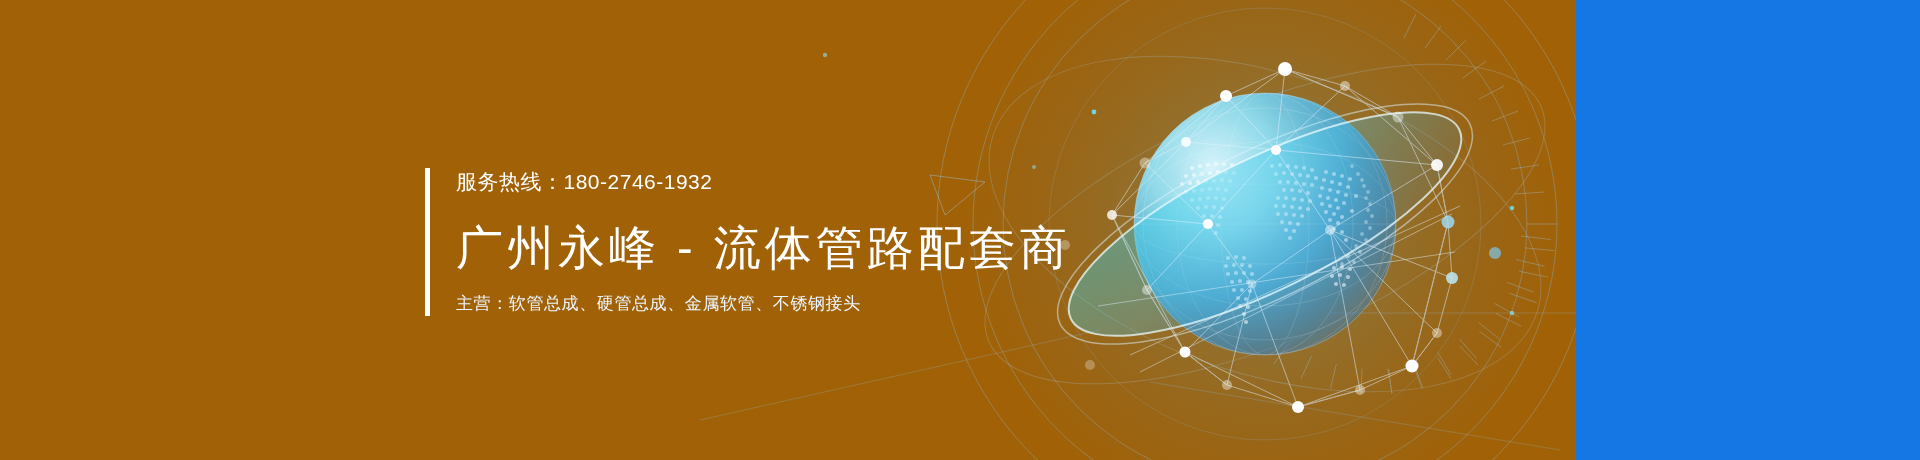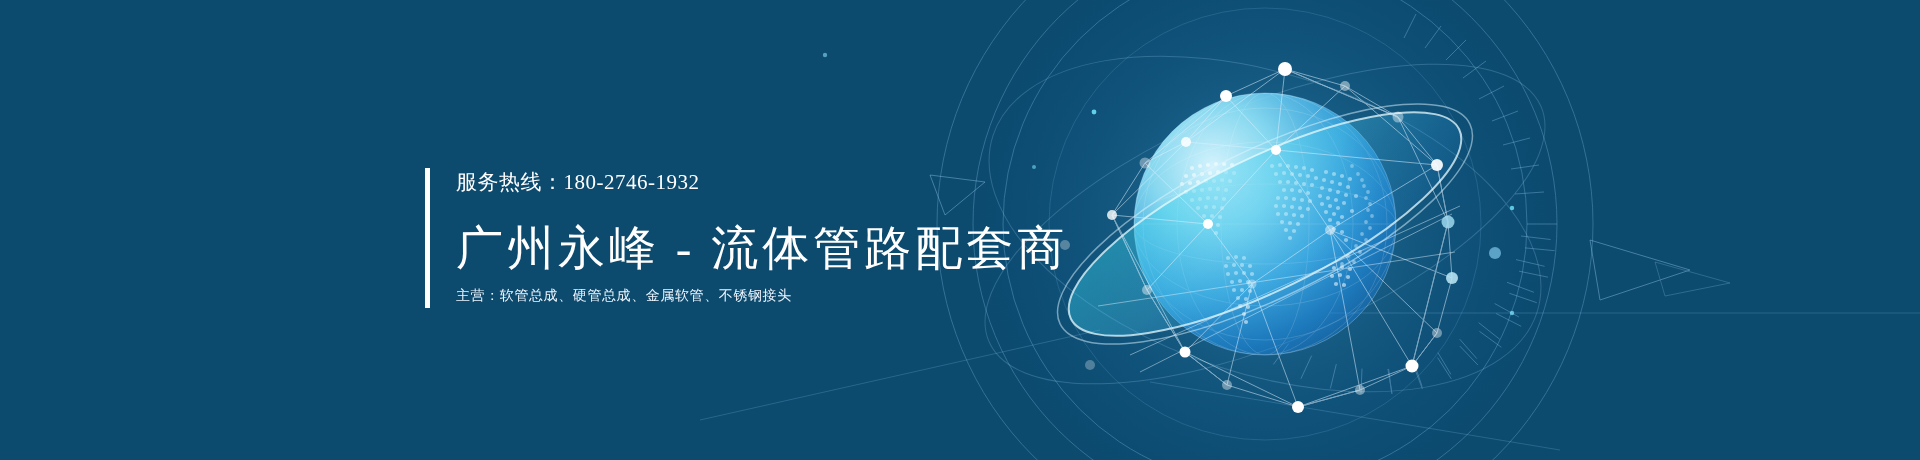--- a/index.html
+++ b/index.html
@@ -3,23 +3,22 @@
 <meta charset="utf-8">
 <title>Banner</title>
 <style>
   html,body{margin:0;padding:0;}
   body{
     width:1920px;height:460px;overflow:hidden;
     font-family:"Liberation Sans","DejaVu Sans",sans-serif;
     background:#1577e3;
   }
   #banner{
-    position:relative;width:1920px;height:460px;overflow:hidden;
-    background:#0c4a6e;
-    font-family:Liberation Serif, serif;
+    position:relative;width:1576px;height:460px;overflow:hidden;
+    background:#a16207;
   }
   
   .bg-layer{position:absolute;inset:0;overflow:hidden;}
   .bg-layer svg{position:absolute;top:0;left:0;}
 
   
   .text-block{
     position:absolute;
     left:425px;top:168px;
     display:flex;align-items:stretch;
@@ -46,25 +45,25 @@
     color:#ffffff;
     font-size:47px;
     line-height:62px;
     letter-spacing:4px;
     white-space:nowrap;
     margin-top:21px;
     font-weight:400;
   }
   .subline{
     color:#eef6ff;
-    font-size:14px;
+    font-size:17px;
     line-height:24px;
     letter-spacing:0.6px;
     white-space:nowrap;
-    margin-top:5px;
+    margin-top:13px;
   }
 </style>
 </head>
 <body>
 
 <div id="banner">
 
   <div class="bg-layer">
     <svg width="1920" height="460" viewBox="0 0 1920 460">
       <defs>

